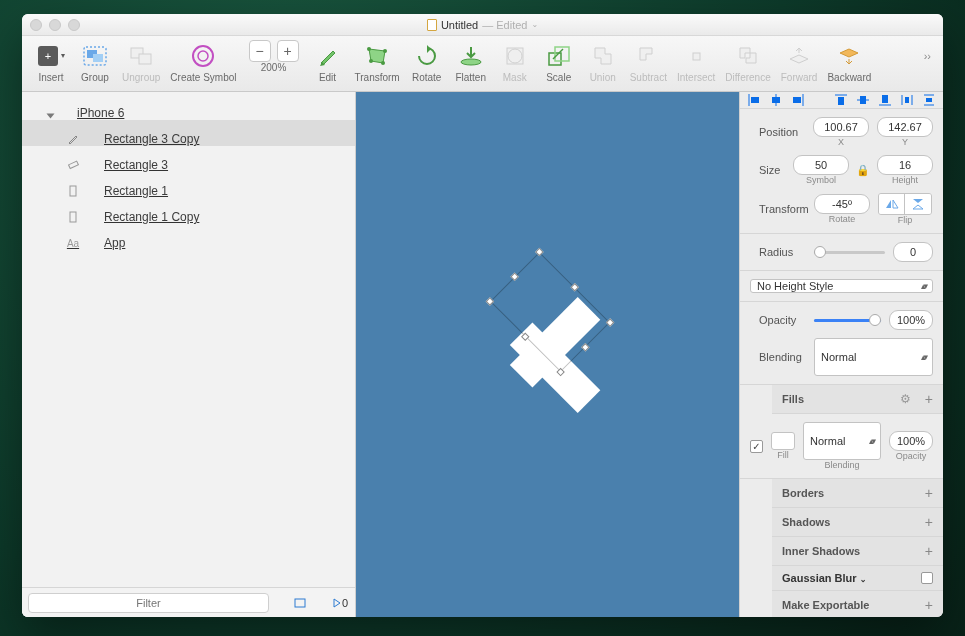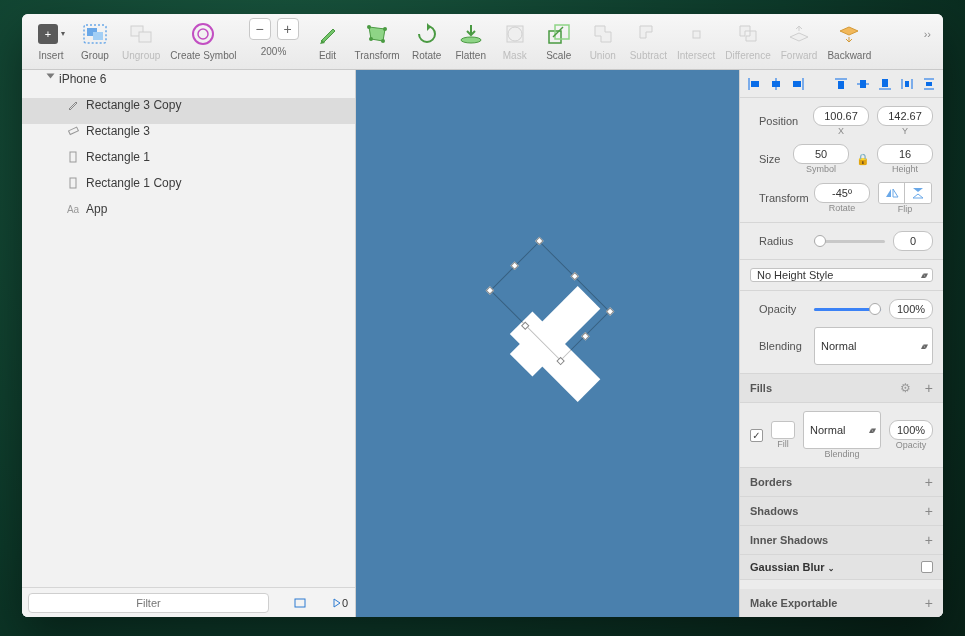--- a/index.html
+++ b/index.html
@@ -12,48 +12,48 @@
 .titlebar .doc-icon { width:10px; height:12px; background:#fff; border:1px solid #d4a640; border-radius:1px; display:inline-block;}
 .toolbar { height:56px; background: linear-gradient(#f7f7f7,#e9e9e9); border-bottom:1px solid #c9c9c9; display:flex; align-items:flex-start; padding:4px 8px 0 8px; gap:2px; }
 .tbtn { display:flex; flex-direction:column; align-items:center; justify-content:flex-start; min-width:42px; padding:2px 4px; cursor:default; }
 .tbtn .ic { width:28px; height:28px; display:flex; align-items:center; justify-content:center; }
 .tbtn .lbl { font-size:10px; color:#6a6a6a; margin-top:2px; }
 .tbtn.dis .lbl { color:#bcbcbc; }
 .tbtn.dis .ic svg * { stroke:#cfcfcf!important; fill:#efefef!important; }
 .zoomgrp { display:flex; flex-direction:column; align-items:center; margin:0 6px; }
 .zoomgrp .row { display:flex; align-items:center; gap:6px;}
 .zoomgrp .pm { width:22px; height:22px; border:1px solid #c8c8c8; border-radius:4px; background:#fff; display:flex; align-items:center; justify-content:center; font-size:14px; color:#666;}
-.zoomgrp .val { font-size:10px; color:#6a6a6a; margin-top:6px;}
+.zoomgrp .val { font-size:10px; color:#6a6a6a; }
 .overflow { margin-left:auto; padding:10px 4px; color:#8a8a8a; }
 .body { display:flex; flex:1; min-height:0; }
 .leftpanel { width:334px; background:#f2f2f2; border-right:1px solid #cfcfcf; display:flex; flex-direction:column; }
 .pagehdr { height:26px; border-bottom:1px solid #d6d6d6; display:flex; align-items:center; padding:0 8px; background:#f5f5f5; }
 .pagehdr .sel { font-size:12px; color:#444; display:flex; align-items:center; gap:4px;}
 .pagehdr .sq { margin-left:auto; width:16px; height:14px; border:1px solid #a8a8a8; border-radius:2px; position:relative;}
 .pagehdr .sq::after{content:"";position:absolute;left:2px;top:2px;width:4px;height:8px;background:#a8a8a8;}
 .tree { flex:1; overflow:auto; padding-top:2px;}
-.trow { height:26px; display:flex; align-items:flex-start; padding-left:10px; gap:6px; }
+.trow { height:26px; display:flex; align-items:flex-end; padding-left:10px; gap:24px;text-decoration:underline; }
 .trow.l1{ padding-left:26px;} .trow.l2{ padding-left:44px;}
 .trow.sel { background:#dcdcdc; }
 .trow .disc { width:0;height:0;border-left:5px solid #7a7a7a;border-top:4px solid transparent;border-bottom:4px solid transparent; transform:rotate(90deg);}
 .trow .ricon{ width:14px; height:14px; display:flex;align-items:center;justify-content:center;}
 .trow .txt{ font-size:12px; color:#3c3c3c;}
 .filterbar { height:30px; border-top:1px solid #d6d6d6; display:flex; align-items:center; padding:0 6px; gap:22px; background:#f3f3f3;}
 .filterbar input { flex:1; height:20px; border:1px solid #cfcfcf; border-radius:4px; background:#fff; text-align:center; font-size:11px; color:#9a9a9a;}
 .filterbar .mini { width:18px; height:16px; display:flex;align-items:center;justify-content:center; color:#2d7bd1; font-size:11px;}
 .canvas { flex:1; background:#4a80ad; position:relative; }
 .arrow-shape { position:absolute; left:50%; top:50%; transform:translate(-50%,-50%);}
 .selbox { position:absolute; border:1px solid rgba(0,0,0,.25);}
 .hnd { position:absolute; width:6px; height:6px; background:#fff; border:1px solid #888;}
 .inspector { width:204px; background:#ececec; border-left:1px solid #cfcfcf; display:flex; flex-direction:column; overflow:auto;}
 .alignrow { height:28px; border-bottom:1px solid #d6d6d6; display:flex; align-items:center; padding:0 6px; gap:6px;}
 .alignrow .ab { width:16px; height:16px; display:flex;align-items:center;justify-content:center;}
 .alignrow .gap { flex:1; }
 .sect { padding:8px 10px; border-bottom:1px solid #d6d6d6; display:flex; flex-direction:column; gap:8px;}
-.sect.hdr { flex-direction:row; align-items:center; background:#e3e3e3; padding:6px 10px; }
+.sect.hdr { flex-direction:row; align-items:center; background:#e3e3e3; padding:6px 10px;margin-left:32px; }
 .sect.hdr .title { font-weight:600; font-size:11px; color:#555;}
 .sect.hdr .plus { margin-left:auto; color:#888; font-size:14px;}
 .sect.hdr .gear { margin-left:auto; color:#999; font-size:12px; margin-right:6px;}
 .frow { display:flex; align-items:center; gap:8px;}
 .flabel { width:56px; font-size:11px; color:#535353;padding-left:9px;}
 .finput { width:56px; height:20px; border:1px solid #c3c3c3; border-radius:9px; background:#fff; text-align:center; font-size:11px;}
 .sublabel { font-size:9px; color:#8a8a8a; text-align:center;}
 .fselect { flex:1; height:38px; border:1px solid #c3c3c3; border-radius:3px; background:#fff; display:flex; align-items:center; padding:0 6px; justify-content:space-between; font-size:11px;}
 .fselect .arr{ color:#666; font-size:9px; letter-spacing:-2px;}
 .slider { flex:1; height:12px; position:relative;}
@@ -66,20 +66,33 @@
 .flip div:first-child{border-right:1px solid #c3c3c3;}
 .swatch { width:24px; height:18px; border:1px solid #c3c3c3; border-radius:3px; background:#fff;}
 .chk { width:13px; height:13px; border:1px solid #999; border-radius:2px; background:#fff; display:flex;align-items:center;justify-content:center;font-size:10px;color:#444;}
 .bottom-gap{flex:1;background:#ececec;}
 svg{display:block;}
 </style>
 </head>
 <body>
 
 <div class="window">
+  <div class="titlebar">
+    <div class="traffic">
+        <span></span>
+        <span></span>
+        <span></span>
+      </div>
+    <div class="title">
+      <span class="doc-icon"></span>
+      <span>Untitled</span>
+      <span style="color:#b0b0b0;">— Edited</span>
+      <span style="color:#b0b0b0;font-size:8px;">⌄</span>
+    </div>
+  </div>
 
   <div class="toolbar">
     <div class="tbtn">
       <div class="ic">
           <svg width="30" height="22">
             <rect x="1" y="1" width="20" height="20" rx="3" fill="#5a5a5a"></rect>
             <text x="11" y="15" text-anchor="middle" fill="#fff" font-size="14">+</text>
             <path d="M24 9 l4 0 l-2 4 z" fill="#5a5a5a"></path>
           </svg>
         </div>

